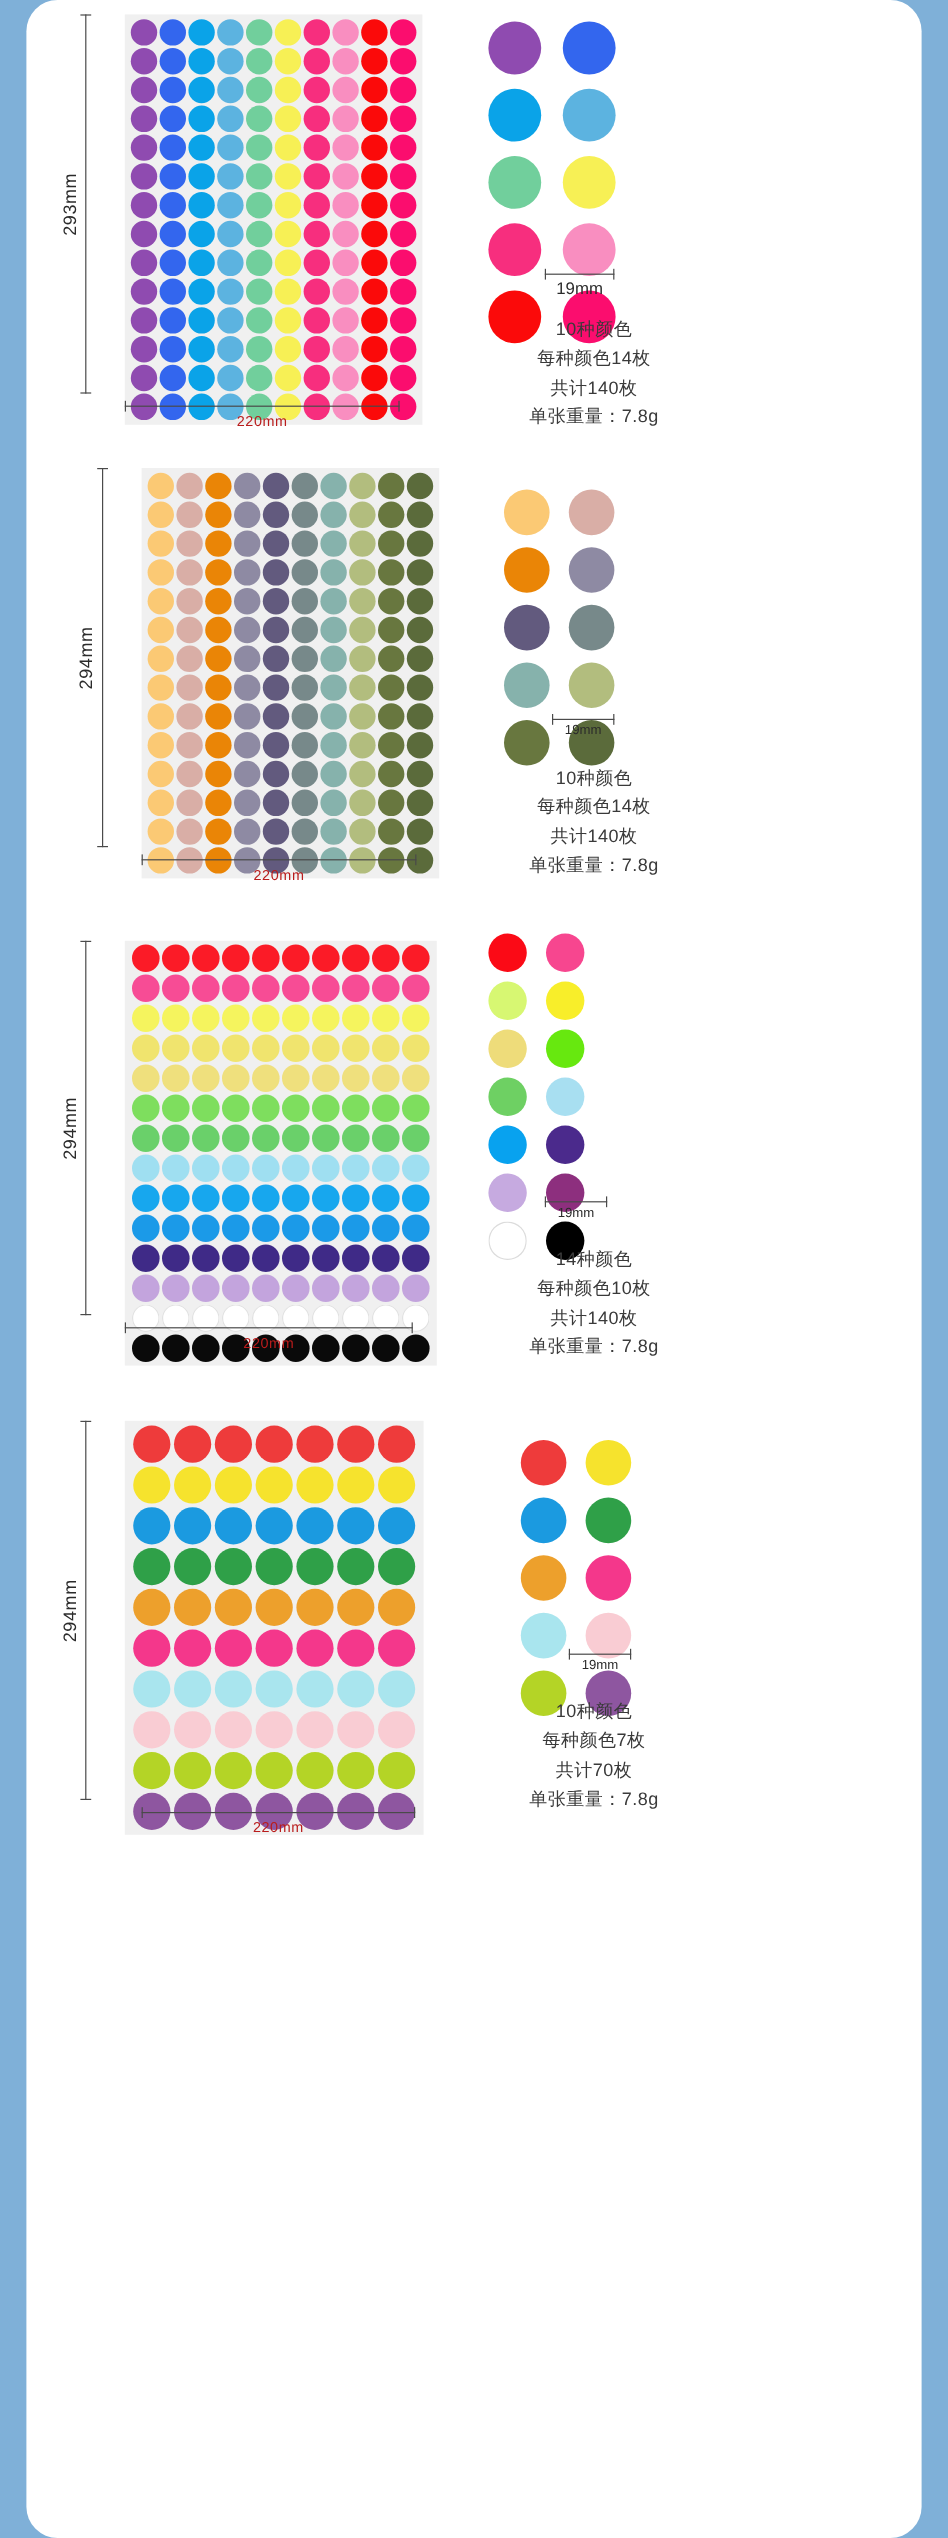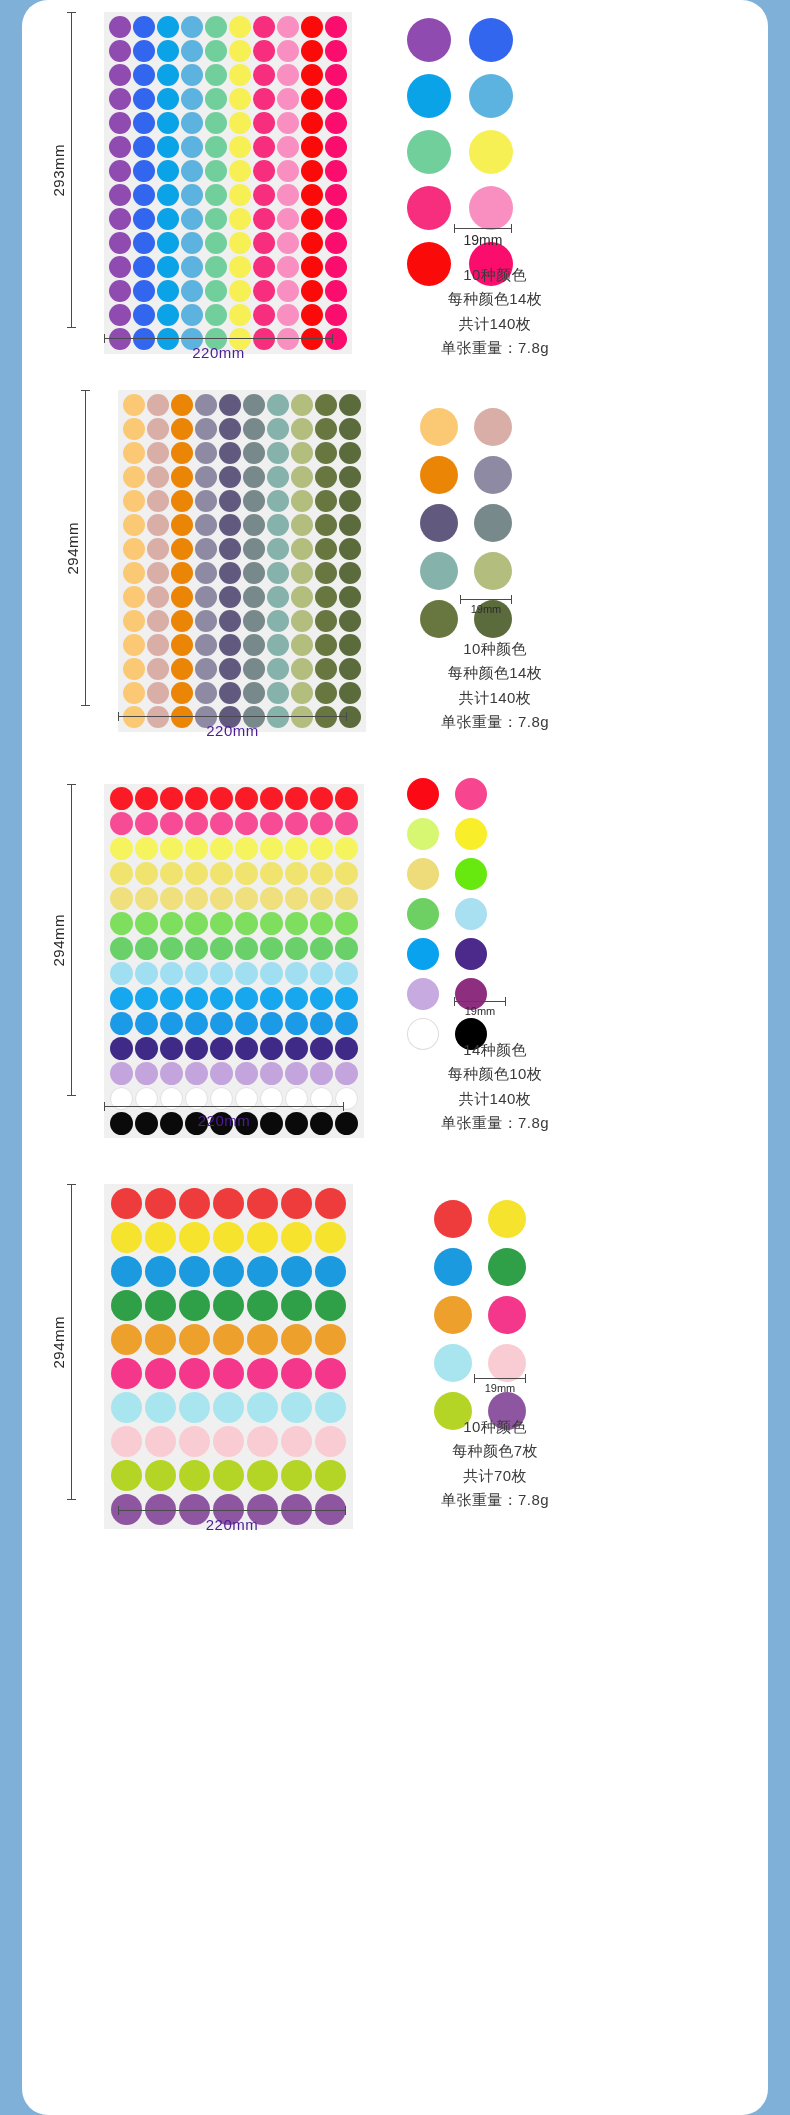--- a/index.html
+++ b/index.html
@@ -94,22 +94,22 @@
     position: absolute;
     top: -4px;
     height: 9px;
     width: 1px;
     background: #4a4a4a;
   }
   .dim-h .hline::before { left: 0; }
   .dim-h .hline::after  { right: 0; }
   .dim-h .hlabel {
     margin-top: 5px;
-    font-size: 15px;
-    color: #4c1d95;
+    font-size: 12px;
+    color: #b91c1c;
     letter-spacing: 0.5px;
     white-space: nowrap;
   }
 
   
   .legend {
     position: absolute;
     display: grid;
     grid-template-columns: repeat(2, auto);
   }

